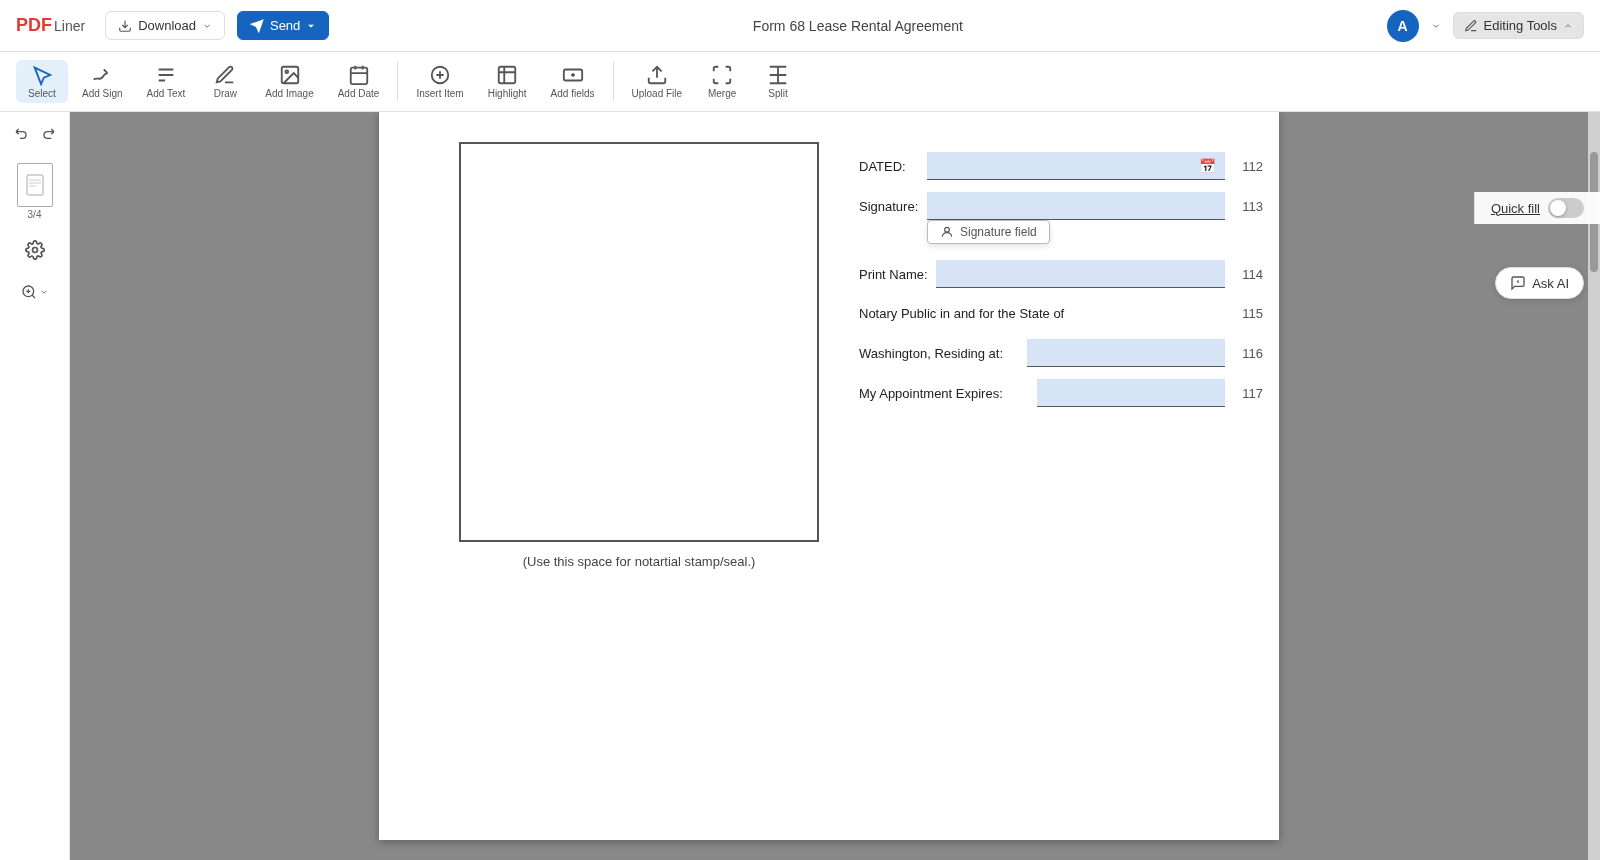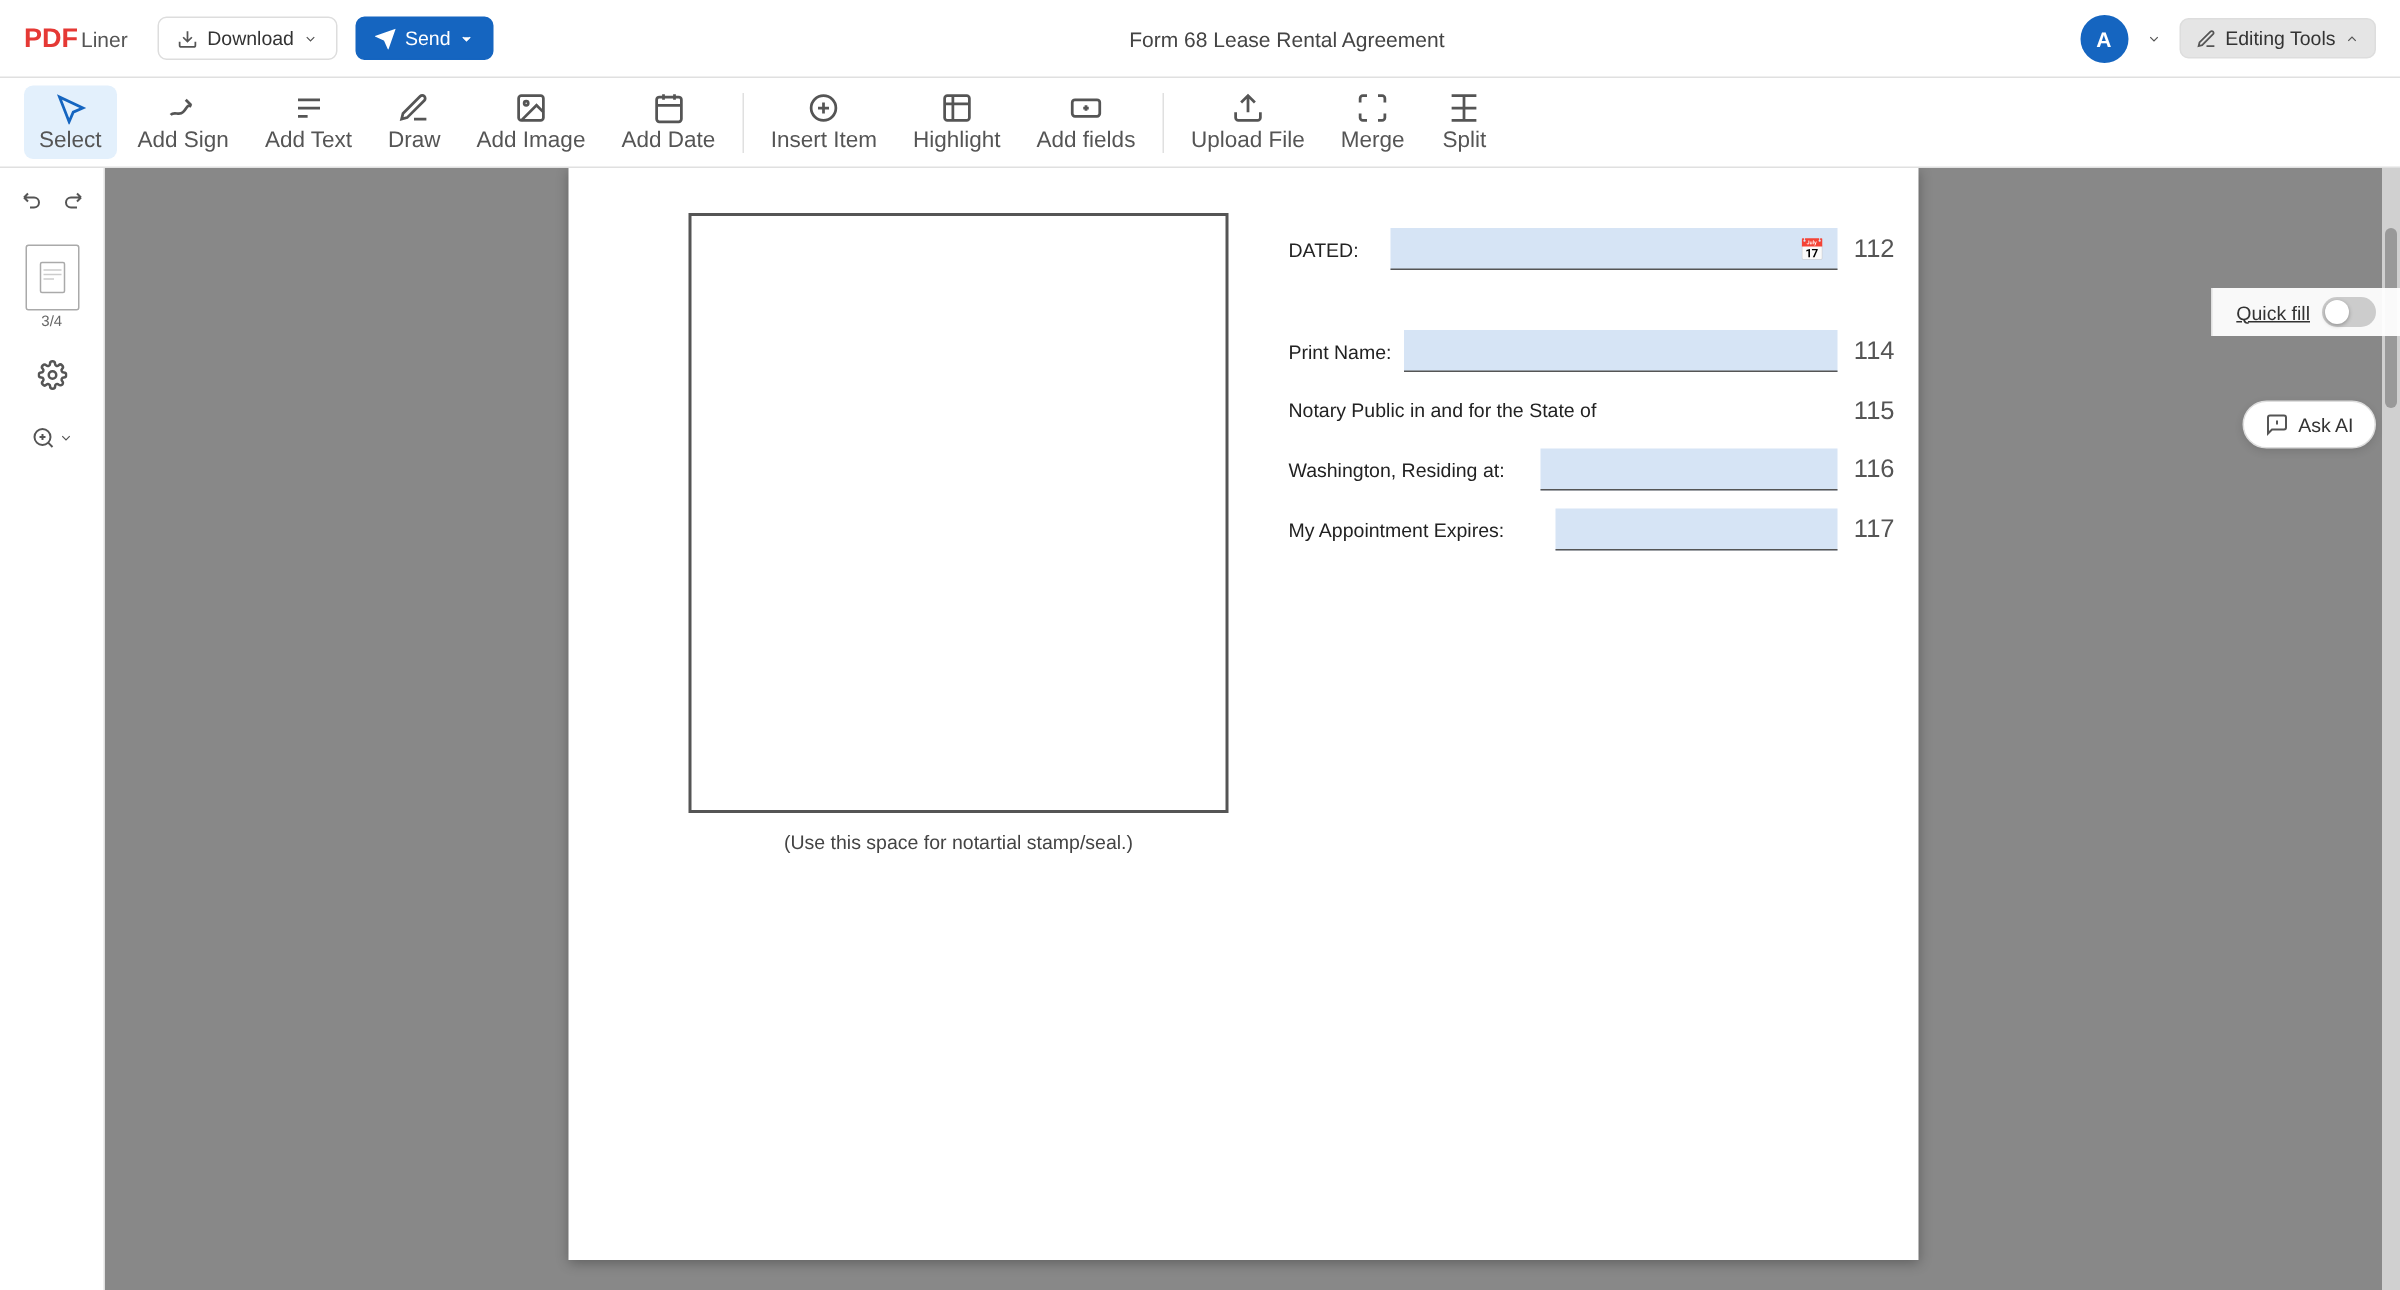--- a/index.html
+++ b/index.html
@@ -134,21 +134,21 @@
       background: transparent;
     }
     .icon-tool.active {
       background: #e3f0fc;
     }
     .icon-tool svg {
       width: 22px;
       height: 22px;
     }
     .icon-tool-label {
-      font-size: 15px;
+      font-size: 10px;
       color: #555;
     }
     .icon-tool-divider {
       width: 1px;
       height: 40px;
       background: #e0e0e0;
       margin: 0 4px;
     }
 
     
@@ -293,21 +293,21 @@
       height: 28px;
       background: #d6e4f5;
       border: none;
       border-bottom: 1px solid #555;
       outline: none;
       font-size: 13px;
       padding: 0 6px;
     }
 
     .form-line-num {
-      font-size: 17px;
+      font-size: 13px;
       color: #555;
       min-width: 30px;
       text-align: right;
     }
 
     
     .dated-field-wrapper {
       flex: 1;
       position: relative;
       display: flex;
@@ -729,20 +729,35 @@
 
             <div class="form-row">
               <span class="form-row-label">DATED:</span>
               <div class="dated-field-wrapper">
                 <input class="dated-field-input" type="text" style="">
                 <span class="cal-icon">📅</span>
               </div>
               <span class="form-line-num">112</span>
             </div>
 
+            <div class="form-row" style="position:relative;">
+              <span class="form-row-label">Signature:</span>
+              <div class="sig-field-wrapper">
+                <div class="sig-field-input" style="cursor:pointer;"></div>
+
+                <div class="sig-tooltip">
+                  <svg width="14" height="14" viewBox="0 0 24 24" fill="none" stroke="#555" stroke-width="2">
+                      <circle cx="12" cy="8" r="4"></circle>
+                      <path d="M4 20c0-4 3.6-7 8-7s8 3 8 7"></path>
+                    </svg>
+                  <span>Signature field</span>
+                </div>
+              </div>
+              <span class="form-line-num">113</span>
+            </div>
 
             <div class="form-row" style="margin-top: 28px;">
               <span class="form-row-label">Print Name:</span>
               <input class="form-field-input" type="text" style="">
               <span class="form-line-num">114</span>
             </div>
 
             <div class="form-row">
               <span class="notary-text">Notary Public in and for the State of</span>
               <span class="form-line-num" style="margin-left: auto;">115</span>

